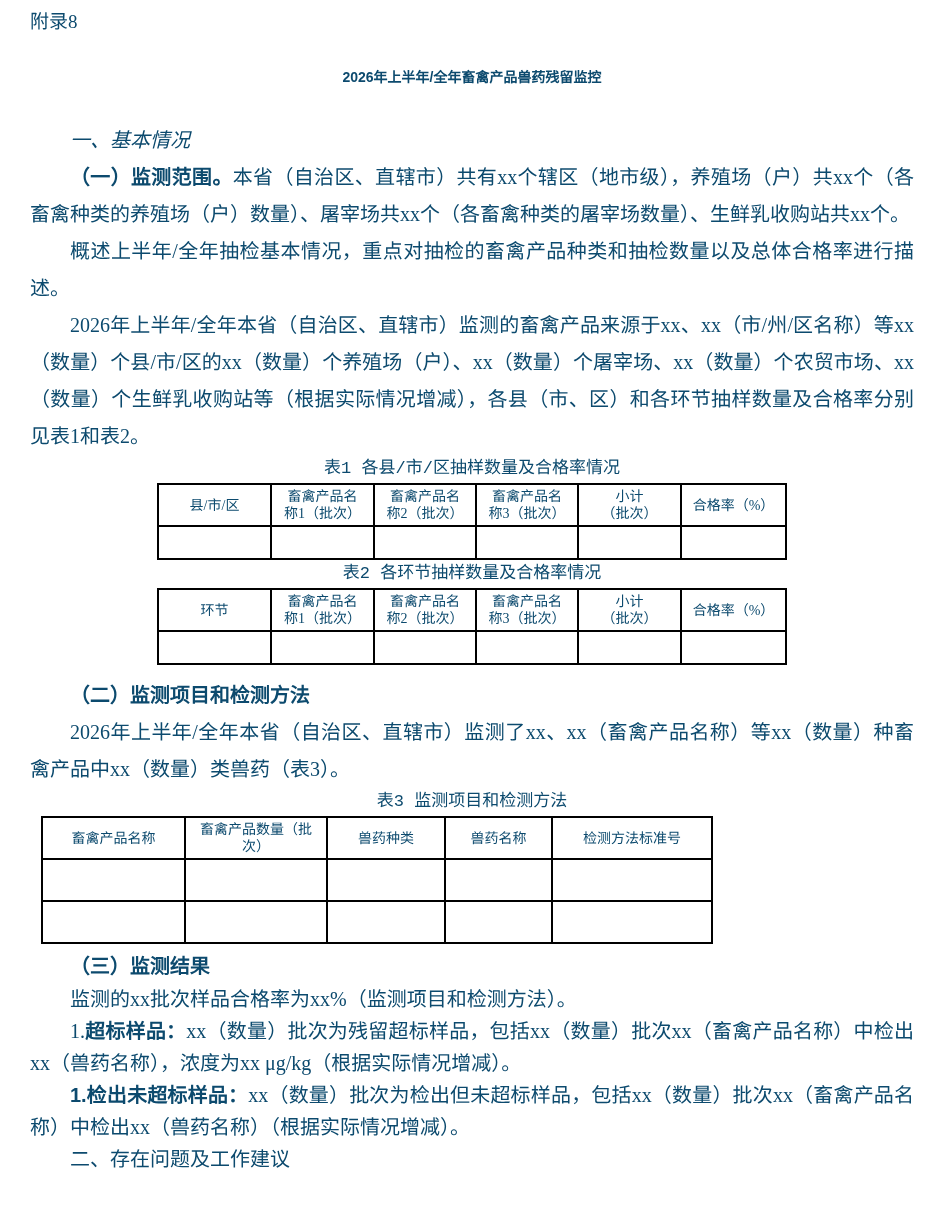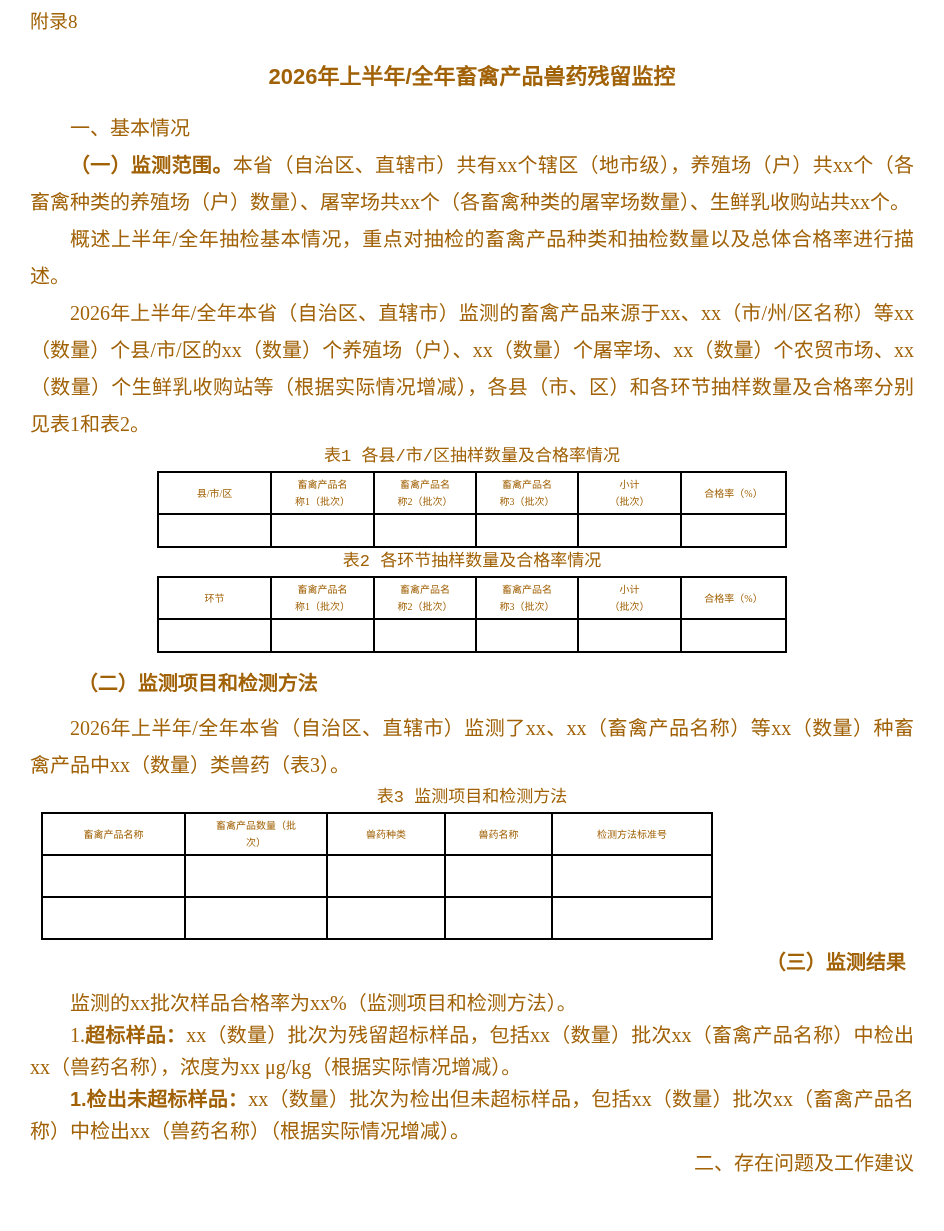--- a/index.html
+++ b/index.html
@@ -3,76 +3,76 @@
 <meta charset="utf-8">
 <style>
   html, body { margin: 0; padding: 0; background: #ffffff; }
   .page {
     position: relative;
     width: 944px;
     height: 1231px;
     box-sizing: border-box;
     padding: 8px 30px 0 30px;
     background: #ffffff;
-    color: #a16207;
+    color: #0c4a6e;
     font-family: "Liberation Serif", "DejaVu Serif", serif;
     font-size: 20px;
     overflow: hidden;
   }
   .appendix {
     font-size: 19px;
     line-height: 28px;
   }
   .doc-title {
     margin-top: 24px;
     text-align: center;
     font-family: "Liberation Sans", "DejaVu Sans", sans-serif;
     font-weight: bold;
-    font-size: 22px;
+    font-size: 14px;
     line-height: 34px;
   }
   p.body {
     margin: 0;
     line-height: 37px;
     text-align: justify;
     text-indent: 2em;
   }
   p.tight { line-height: 32px; }
   .h-sans {
     margin: 0;
     text-indent: 2em;
     font-family: "Liberation Sans", "DejaVu Sans", sans-serif;
     line-height: 37px;
   }
   .h-bold {
-    margin: 8px;
+    margin: 0;
     text-indent: 2em;
     font-family: Liberation Serif, serif;
     font-weight: bold;
     line-height: 37px;
   }
-  .mt28 { margin-top: 16px; }
+  .mt28 { margin-top: 28px; font-style: italic; }
   .mt12 { margin-top: 12px; }
   .mt6  { margin-top: 6px; }
-  .lh33 { line-height: 33px; text-align: right; }
+  .lh33 { line-height: 33px; }
   .blabel {
     font-family: "Liberation Sans", "DejaVu Sans", sans-serif;
     font-weight: bold;
   }
   .tcap {
     text-align: center;
     font-size: 17px;
     line-height: 28px;
     font-family: Liberation Mono, monospace;
   }
   table.doc-table {
     border-collapse: collapse;
     margin: 0 auto;
     table-layout: fixed;
-    font-size: 10px;
+    font-size: 14px;
   }
   table.t12 { width: 628px; }
   table.t3  { width: 670px; margin-left: 11px; }
   .doc-table th, .doc-table td {
     border: 2px solid #000000;
     padding: 2px 1px;
     vertical-align: middle;
   }
   .doc-table th {
     font-weight: normal;

